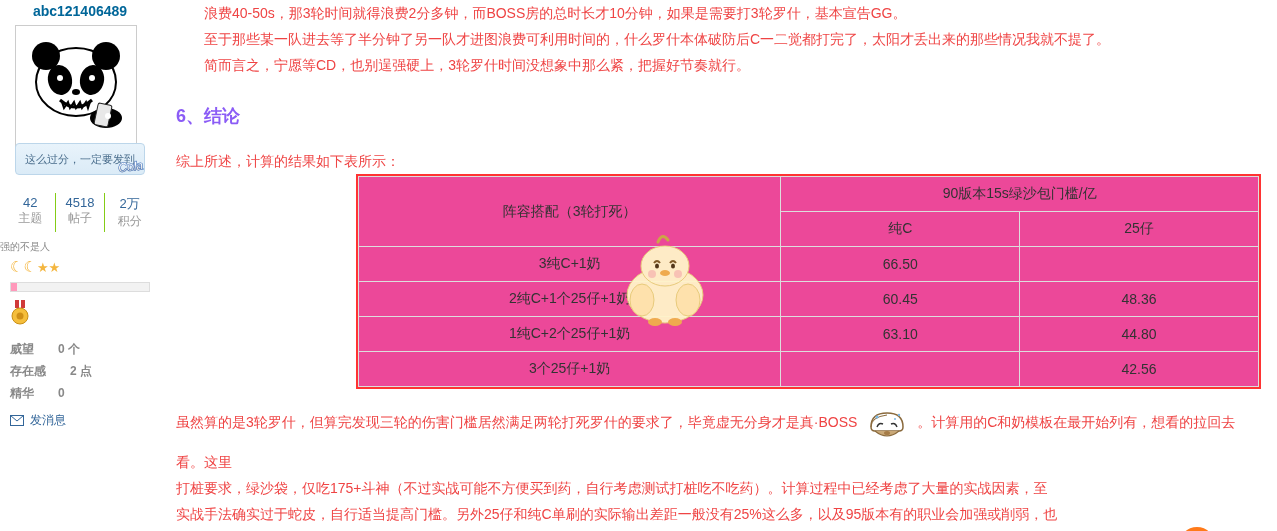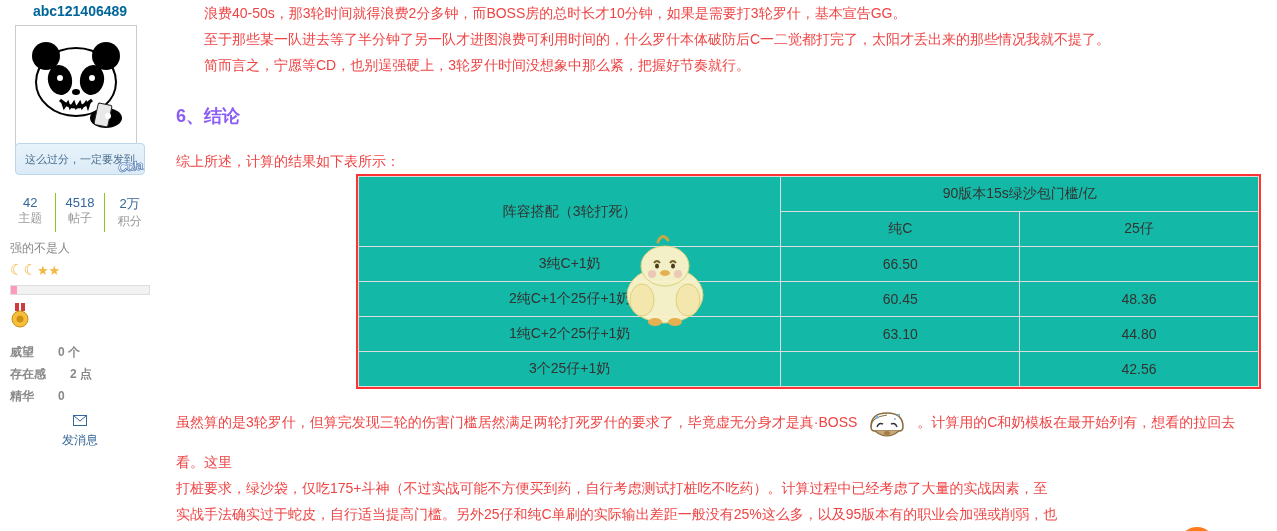--- a/index.html
+++ b/index.html
@@ -78,22 +78,22 @@
   .stats .cell {
     flex: 1;
     border-left: 1px solid #84cc16;
     padding: 2px 0;
   }
   .stats .cell:first-child { border-left: none; }
   .stats .num { color: #336699; font-size: 13px; }
   .stats .lab { color: #999; font-size: 12px; }
   .rank {
     color: #888;
-    font-size: 12px;
-    margin: 8px 10px 0;
+    font-size: 10px;
+    margin: 8px 0 0;
   }
   .moons {
     margin: 4px 10px 6px;
     font-size: 15px;
   }
   .moons .moon { color: #f4b63f; }
   .moons .star { color: #f4b63f; font-size: 13px; }
   .progress {
     margin: 0 10px 8px;
     height: 8px;
@@ -120,21 +120,20 @@
   }
   .meta-lines .val { display: inline-block; min-width: 40px; margin-left: 24px; }
   .sendmsg {
     display: flex;
     align-items: center;
     gap: 6px;
     color: #336699;
     font-size: 12px;
     margin: 8px 10px;
     cursor: pointer;
-    flex-direction: column;
   }
   .sendmsg svg { flex: 0 0 auto; }
   
   .content {
     flex: 1;
     box-sizing: border-box;
     padding: 0 16px 20px 16px;
     position: relative;
     min-width: 0;
   }
@@ -163,21 +162,21 @@
   }
   table.data {
     border-collapse: collapse;
     width: 100%;
     font-size: 14px;
   }
   table.data th, table.data td {
     border: 1px solid #ddd;
     padding: 8px 10px;
     text-align: center;
-    background: #14b8a6;
+    background: #ec4899;
   }
   table.data th { font-weight: normal; }
   .duck {
     position: absolute;
     left: 450px;
     top: 230px;
     pointer-events: none;
     opacity: 0.95;
   }
   .ghost {

